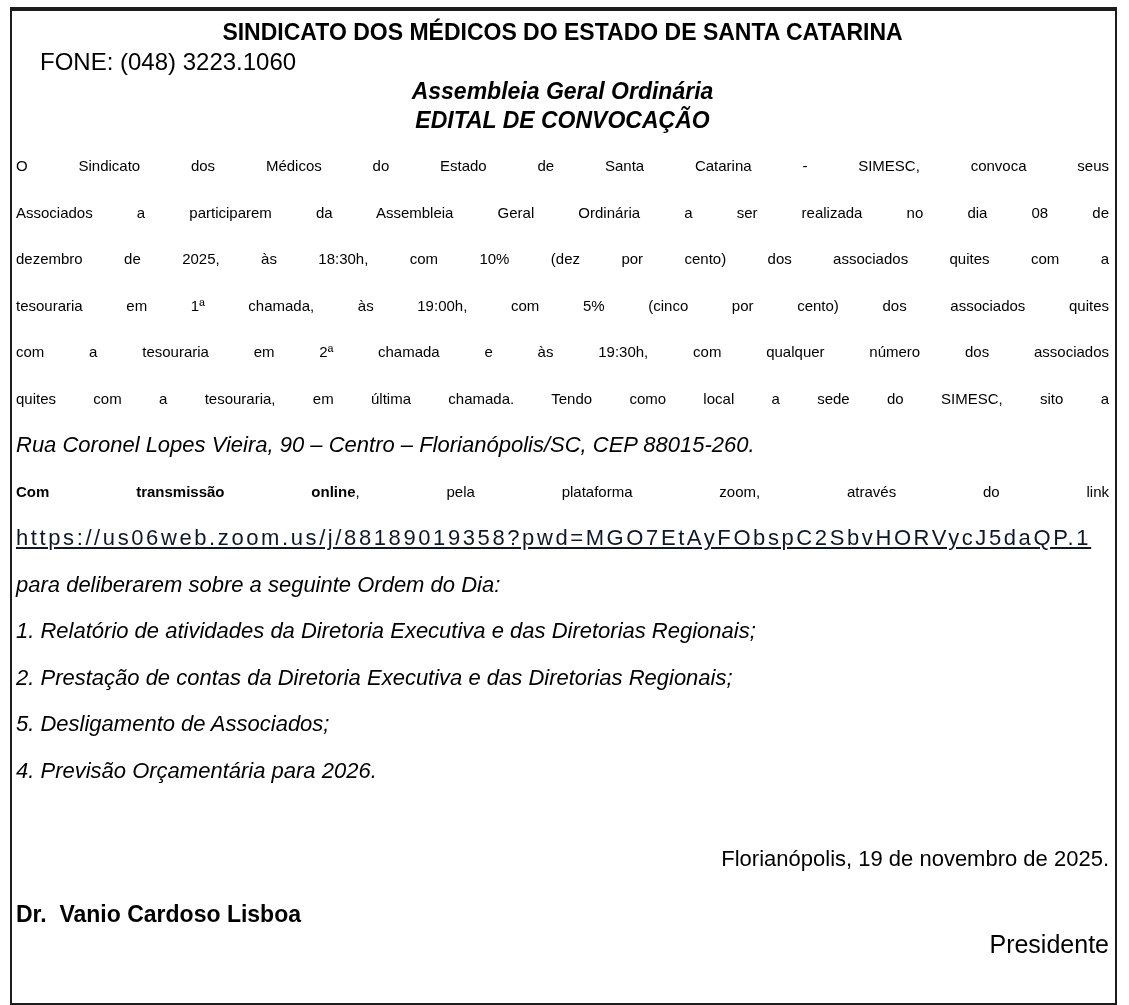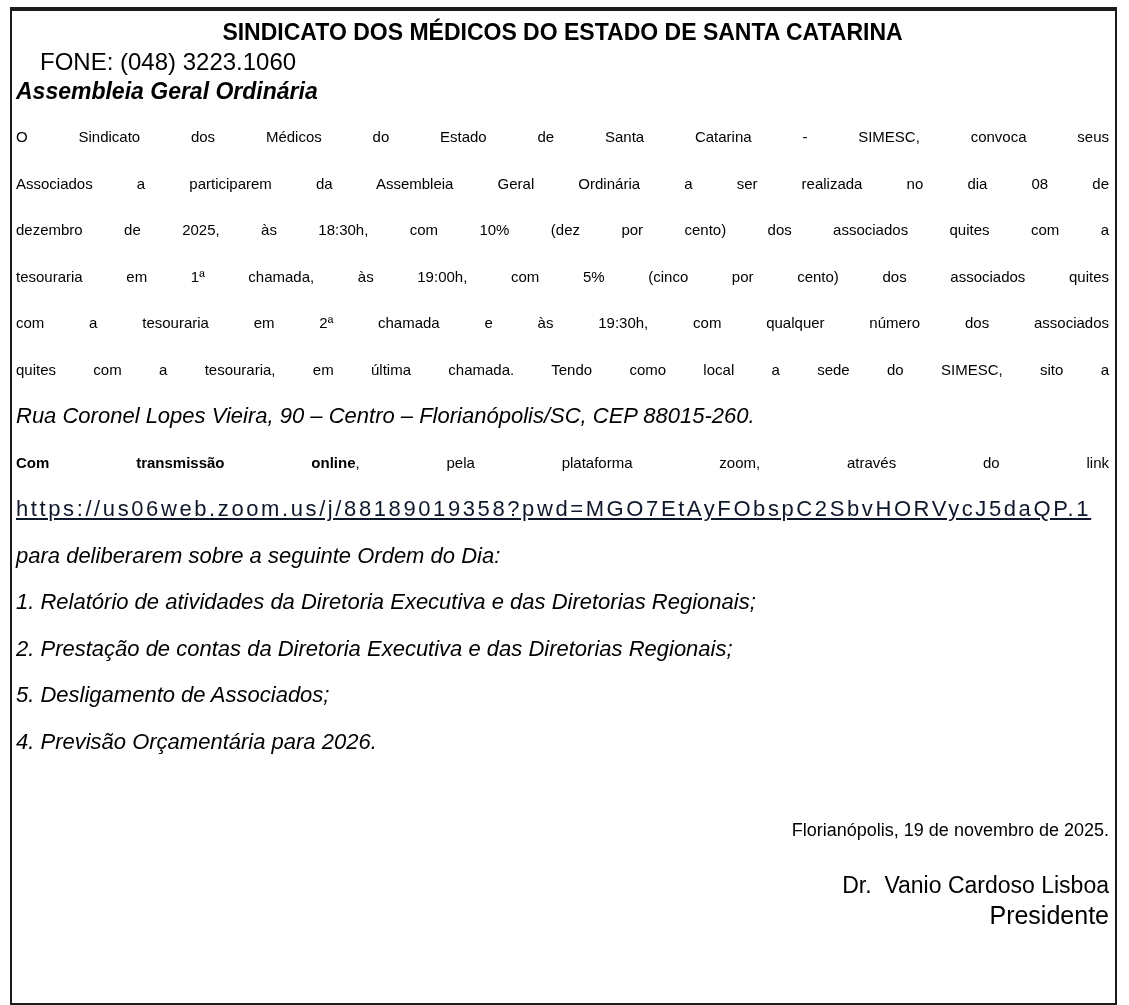--- a/index.html
+++ b/index.html
@@ -30,20 +30,21 @@
     font-weight: bold;
     font-size: 23px;
     line-height: 30px;
   }
   .hdr-fone {
     font-size: 24px;
     line-height: 30px;
     padding-left: 24px;
   }
   .hdr-sub {
+    text-align: center;
     font-weight: bold;
     font-style: italic;
     font-size: 23px;
     line-height: 29px;
   }
   .body-block { margin-top: 8px; }
   .bline {
     font-size: 22px;
     line-height: 46.5px;
     font-style: italic;
@@ -59,47 +60,48 @@
     font-size: 22px;
     line-height: 46.5px;
     letter-spacing: 2.6px;
   }
   .url-line a, .url-text {
     color: #0f172a;
     text-decoration: underline;
   }
   .date-line {
     margin-top: 42px;
-    font-size: 18px;
+    font-size: 22px;
     line-height: 46.5px;
     text-align: right;
   }
   .sig-name {
     margin-top: 16px;
-    text-align: right;
-    font-weight: normal;
+    text-align: left;
+    font-weight: bold;
     font-size: 23px;
     line-height: 30px;
     white-space: pre-wrap;
   }
   .sig-role {
     text-align: right;
     font-size: 25px;
     line-height: 30px;
   }
 </style>
 </head>
 <body>
 
 <div class="page">
   <div class="doc-frame">
 
     <div class="hdr-title">SINDICATO DOS MÉDICOS DO ESTADO DE SANTA CATARINA</div>
     <div class="hdr-fone">FONE: (048) 3223.1060</div>
     <div class="hdr-sub">Assembleia Geral Ordinária</div>
+    <div class="hdr-sub">EDITAL DE CONVOCAÇÃO</div>
 
     <div class="body-block">
       <div class="jline">O Sindicato dos Médicos do Estado de Santa Catarina - SIMESC, convoca seus</div>
       <div class="jline">Associados a participarem da Assembleia Geral Ordinária a ser realizada no dia 08 de</div>
       <div class="jline">dezembro de 2025, às 18:30h, com 10% (dez por cento) dos associados quites com a</div>
       <div class="jline">tesouraria em 1ª chamada, às 19:00h, com 5% (cinco por cento) dos associados quites</div>
       <div class="jline">com a tesouraria em 2ª chamada e às 19:30h, com qualquer número dos associados</div>
       <div class="jline">quites com a tesouraria, em última chamada. Tendo como local a sede do SIMESC, sito a</div>
       <div class="bline">Rua Coronel Lopes Vieira, 90 – Centro – Florianópolis/SC, CEP 88015-260.</div>
 

